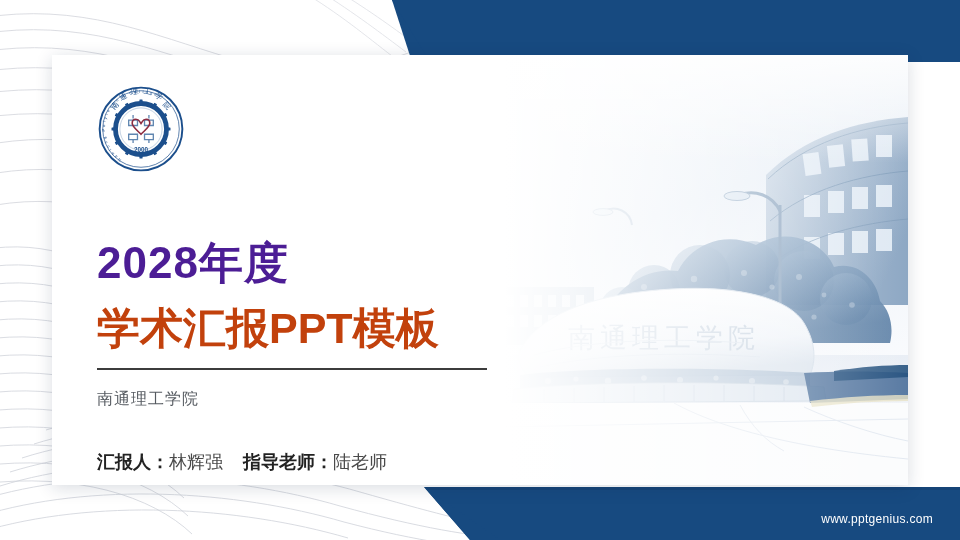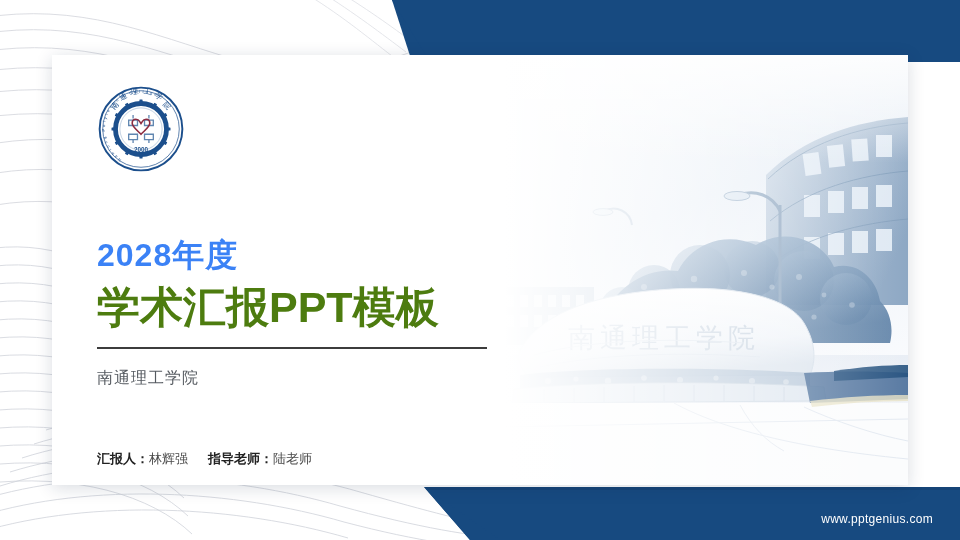--- a/index.html
+++ b/index.html
@@ -76,54 +76,54 @@
   }
 
   
   .title-block {
     position: absolute;
     left: 45px;
     top: 183px;
     width: 392px;
   }
   .title-year {
-    font-size: 32px;
+    font-size: 44px;
     font-weight: bold;
-    color: #3b82f6;
+    color: #4c1d95;
     letter-spacing: 1px;
     line-height: 1.12;
     margin: 0;
     white-space: nowrap;
   }
   .title-main {
     font-size: 43px;
     font-weight: bold;
-    color: #4d7c0f;
+    color: #c2410c;
     letter-spacing: 0px;
     line-height: 1.18;
-    margin: 8px 0 0 0;
+    margin: 16px 0 0 0;
     white-space: nowrap;
   }
   .divider {
     margin-top: 14px;
     width: 390px;
     height: 2px;
     background: #3c3c3c;
   }
   .subtitle {
     margin-top: 19px;
     font-size: 16px;
     color: #555a60;
     letter-spacing: 1px;
   }
   .presenter-row {
     position: absolute;
     left: 45px;
     top: 395px;
-    font-size: 13px;
+    font-size: 18px;
     color: #333333;
     white-space: nowrap;
   }
   .presenter-row .lbl {
     font-weight: bold;
     color: #222222;
   }
   .presenter-row .val {
     color: #4a4a4a;
   }

